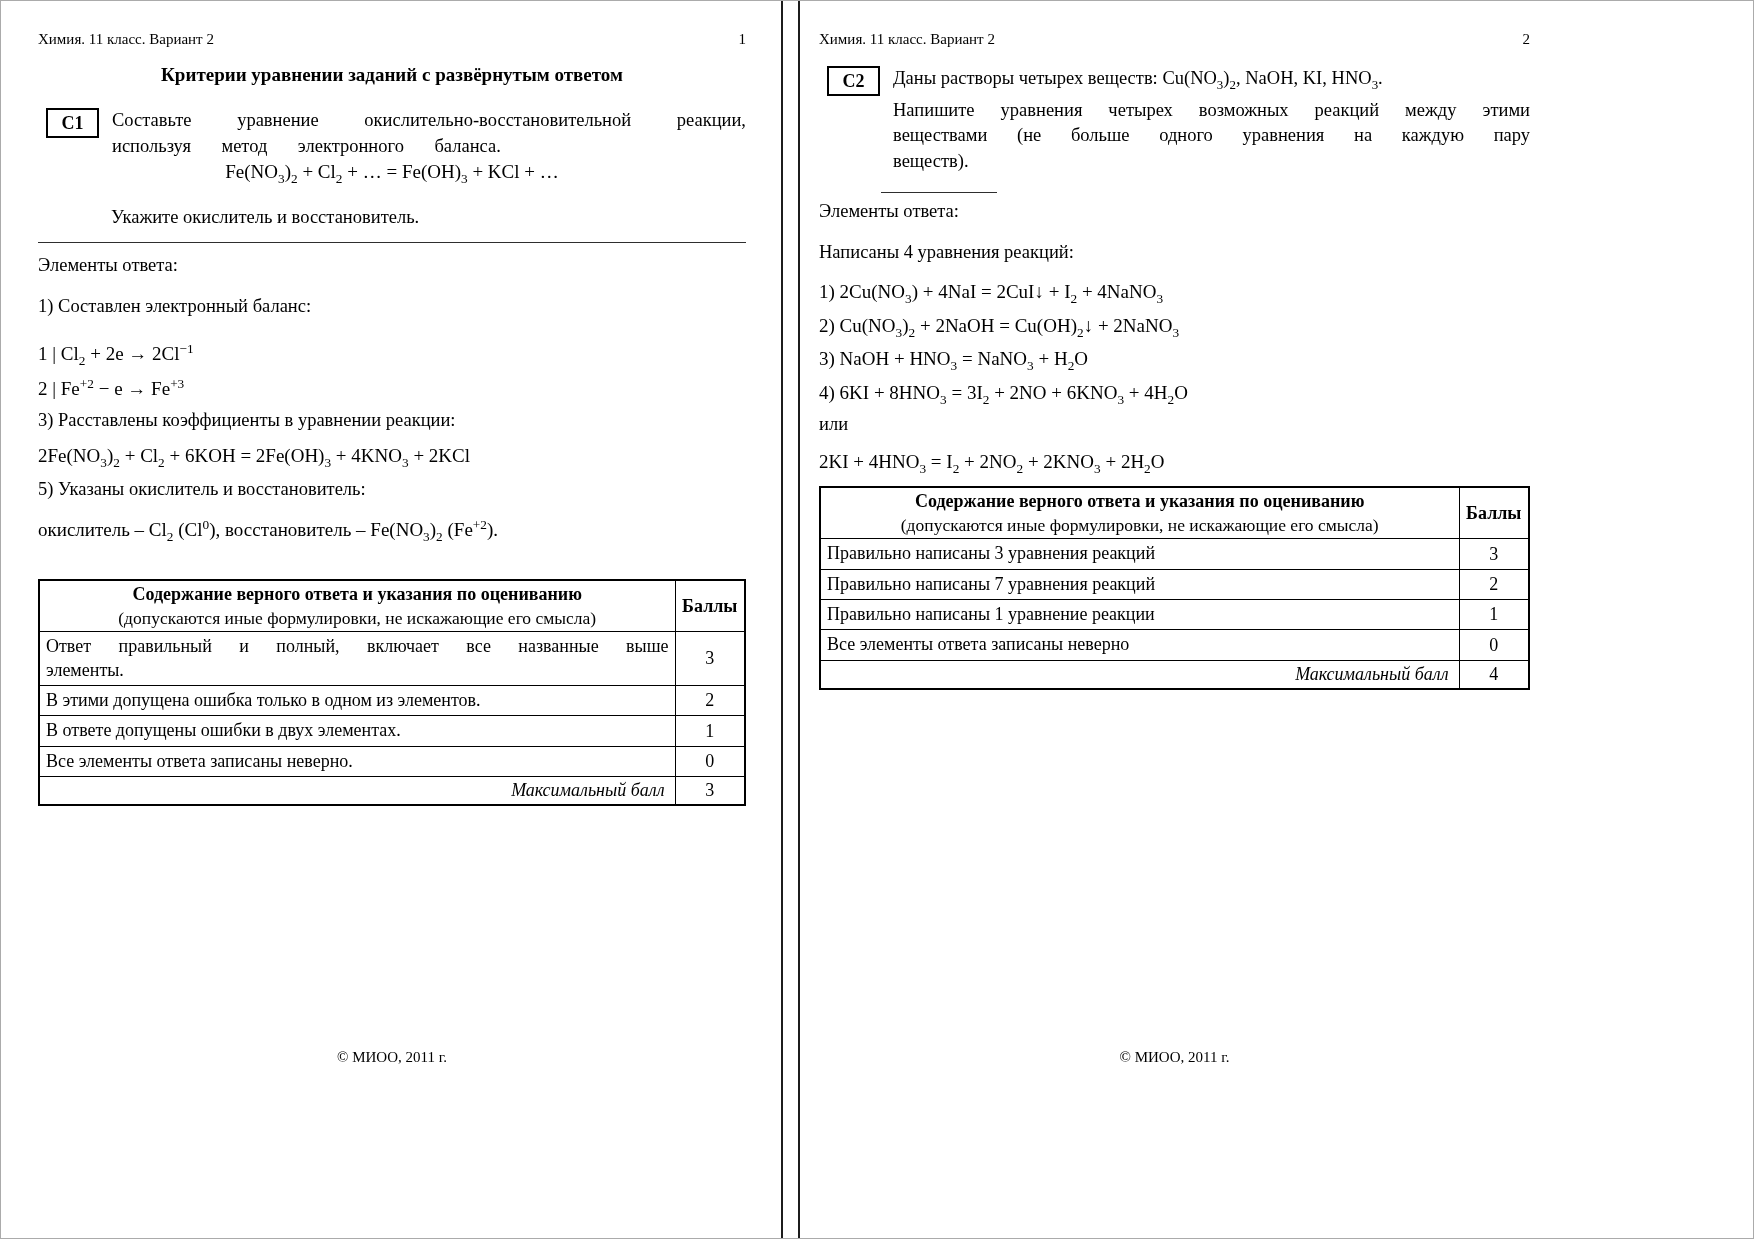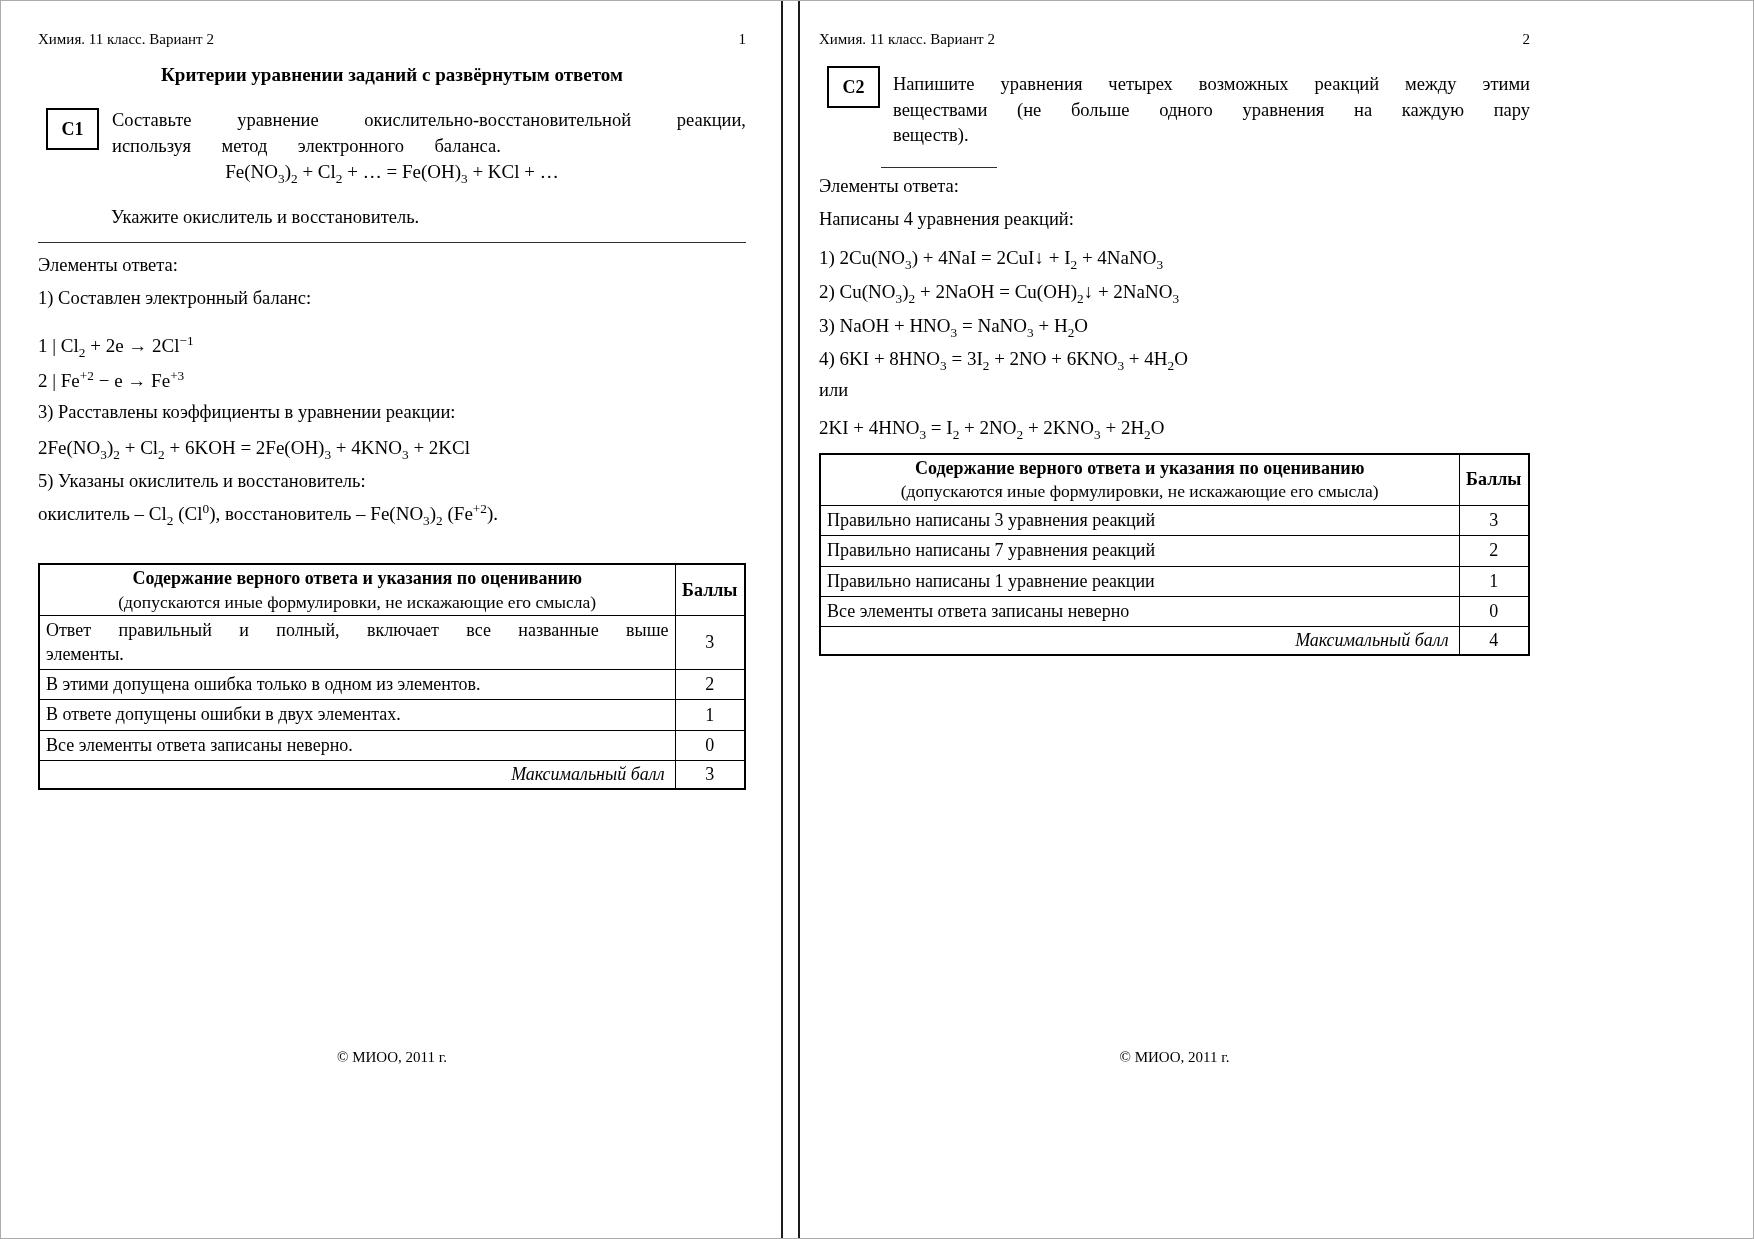--- a/index.html
+++ b/index.html
@@ -13,38 +13,38 @@
           border-left:2px solid #1c1c1c;border-right:2px solid #1c1c1c;}
   .inner{position:relative;width:100%;height:100%;}
   .p1 .inner{padding:30px 35px 0 37px;}
   .p2 .inner{padding:30px 225px 0 19px;}
 
   .running-head{display:flex;justify-content:space-between;align-items:baseline;font-size:15px;}
   .doc-title{margin-top:16px;text-align:center;font-weight:bold;font-size:19px;}
 
   .task{display:flex;align-items:flex-start;margin-top:22px;}
   .p2 .task{margin-top:18px;}
-  .task-box{flex:0 0 53px;height:42px;margin-left:8px;border:2px solid #000;
+  .task-box{flex:0 0 53px;height:30px;margin-left:8px;border:2px solid #000;
             display:flex;align-items:center;justify-content:center;font-weight:bold;font-size:18px;}
   .task-body{margin-left:13px;flex:1;font-size:18.5px;line-height:1.38;}
   .jc1{text-align:justify;word-spacing:1.4em;}
   .jc2{text-align:justify;word-spacing:0.9em;}
   .para{margin-top:6px;}
 
   .center-eq{margin-top:18px;text-align:center;}
   .note{margin-top:22px;margin-left:73px;font-size:18.5px;}
   .rule{margin:14px 0 0 0;border:0;border-top:1px solid #2e2e2e;}
   .short-rule{margin:18px 0 0 62px;width:116px;border:0;border-top:1px solid #2e2e2e;}
 
   .line{font-size:18.5px;line-height:1.35;margin:0;}
   .formula{font-size:19px;line-height:1.35;margin:0;}
   sub,sup{font-size:70%;line-height:0;}
   p{margin:0;}
   .mt6{margin-top:6px;}.mt8{margin-top:8px;}.mt10{margin-top:10px;}.mt12{margin-top:12px;}
-  .mt14{margin-top:14px;}.mt16{margin-top:8px;}
+  .mt14{margin-top:14px;}.mt16{margin-top:16px;}
   .mt22{margin-top:22px;}
 
   table.score{border-collapse:collapse;margin-top:36px;width:708px;border:2px solid #000;}
   .p2 table.score{width:711px;margin-top:12px;}
   .score th,.score td{border:1px solid #000;}
   .score .crit-h{font-weight:bold;text-align:center;padding:2px 1px;font-size:18px;line-height:1.3;}
   .score .crit-h .subtitle{display:block;font-weight:normal;font-size:17.5px;}
   .score .pts-h{width:70px;font-weight:bold;font-size:18px;text-align:center;}
   .score .crit{padding:3px 6px;font-size:18px;line-height:1.3;vertical-align:middle;}
   .score .jrow{text-align:justify;word-spacing:1.2em;}
@@ -138,20 +138,21 @@
       <div class="running-head">
         <span>Химия. 11 класс. Вариант 2</span>
         <span>2</span>
       </div>
 
       <div class="task">
         <div class="task-box">
           <span>С2</span>
         </div>
         <div class="task-body">
+          <p>Даны растворы четырех веществ: Cu(NO<sub>3</sub>)<sub>2</sub>, NaOH, KI, HNO<sub>3</sub>.</p>
           <p class="para jc2">Напишите уравнения четырех возможных реакций между этими веществами (не больше одного уравнения на каждую пару веществ).</p>
         </div>
       </div>
 
       <hr class="short-rule">
 
       <p class="line mt6">Элементы ответа:</p>
       <p class="line mt16">Написаны 4 уравнения реакций:</p>
       <p class="formula mt14">1) 2Cu(NO<sub>3</sub>) + 4NaI = 2CuI↓ + I<sub>2</sub> + 4NaNO<sub>3</sub></p>
       <p class="formula mt8">2) Cu(NO<sub>3</sub>)<sub>2</sub> + 2NaOH = Cu(OH)<sub>2</sub>↓ + 2NaNO<sub>3</sub></p>

